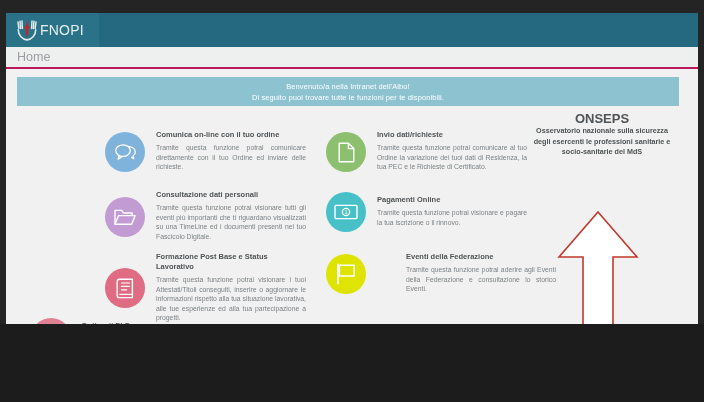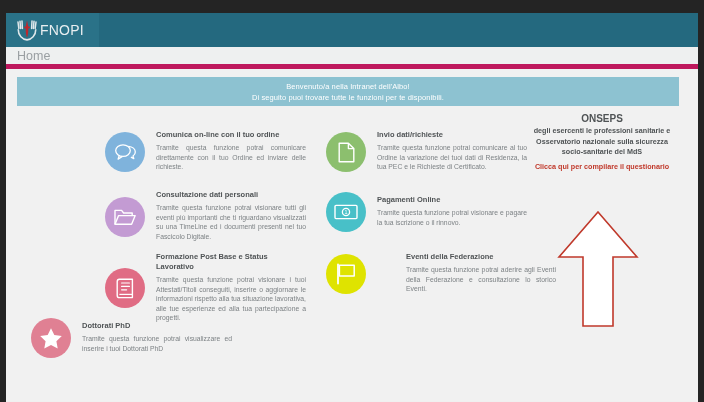--- a/index.html
+++ b/index.html
@@ -11,21 +11,21 @@
     width: 704px;
     height: 402px;
     overflow: hidden;
     font-family: "Liberation Sans", sans-serif;
     -webkit-font-smoothing: antialiased;
   }
 
   #screen {
     position: relative;
     width: 704px;
-    height: 402px;
+    height: 324px;
     background: #1d1d1d;
     overflow: hidden;
   }
 
   
   .frame-top {
     position: absolute;
     left: 0; top: 0;
     width: 704px; height: 13px;
     background: #242424;
@@ -83,21 +83,21 @@
     font-size: 14px;
     letter-spacing: 0.2px;
     margin-left: 1px;
     font-weight: 400;
   }
 
   
   .crumbbar {
     height: 22px;
     background: #eef0f0;
-    border-bottom: 5px solid #be185d;
+    border-bottom: 2px solid #be185d;
     display: flex;
     align-items: center;
     padding-left: 11px;
     box-sizing: border-box;
   }
   .crumbbar .crumb {
     color: #9a9fa2;
     font-size: 12.5px;
     font-weight: 300;
   }
@@ -177,21 +177,21 @@
 
   
   .onseps {
     position: absolute;
     left: 513px;
     top: 44px;
     width: 166px;
     text-align: center;
   }
   .onseps-title {
-    font-size: 10px;
+    font-size: 13px;
     font-weight: bold;
     color: #4f5355;
     line-height: 11px;
     margin-bottom: 2px;
   }
   .onseps-sub {
     font-size: 7.2px;
     font-weight: bold;
     color: #4f5355;
     line-height: 10.5px;
@@ -345,24 +345,23 @@
           <div class="card-body">
             <div class="card-title">Dottorati PhD</div>
             <div class="card-desc">Tramite questa funzione potrai visualizzare ed inserire i tuoi Dottorati PhD</div>
           </div>
         </div>
 
       </div>
 
       <div class="onseps">
         <div class="onseps-title">ONSEPS</div>
+        <div class="onseps-sub">Osservatorio nazionale sulla sicurezza</div>
         <div class="onseps-sub">degli esercenti le professioni sanitarie e</div>
-        <div class="onseps-sub">Osservatorio nazionale sulla sicurezza</div>
         <div class="onseps-sub">socio-sanitarie del MdS</div>
-        <a class="onseps-link" href="#">Clicca qui per compilare il questionario</a>
       </div>
 
       <div class="arrow-annot">
         <svg width="86" height="120" viewBox="0 0 86 120" xmlns="http://www.w3.org/2000/svg">
           <path d="M43 3 L82 48 L58 48 L58 117 L28 117 L28 48 L4 48 Z" fill="#ffffff" stroke="#c0392b" stroke-width="1.6" stroke-linejoin="miter"></path>
         </svg>
       </div>
 
     </div>
   </div>

